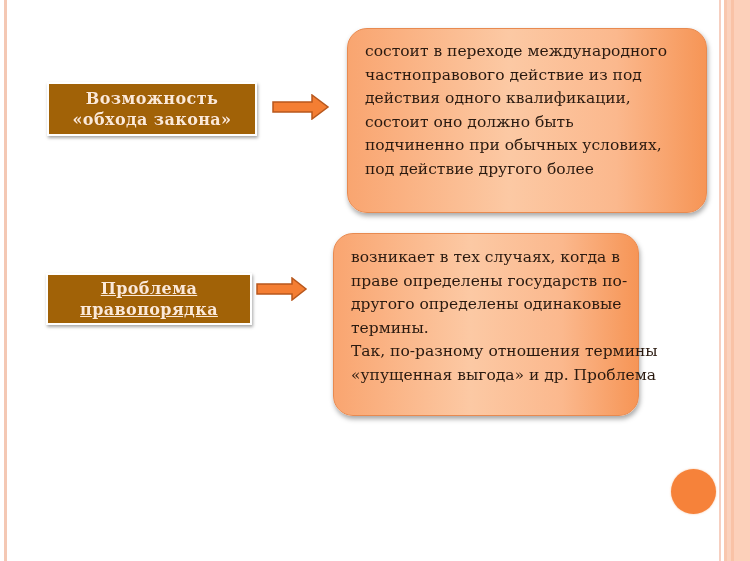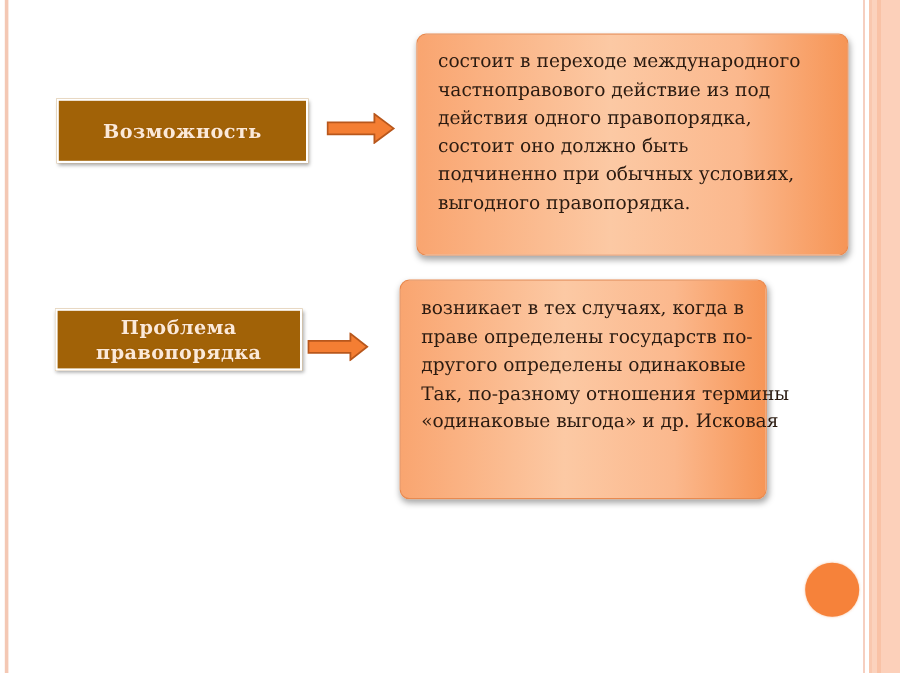--- a/index.html
+++ b/index.html
@@ -37,21 +37,21 @@
       letter-spacing: 0.4px;
       display: flex; flex-direction: column; justify-content: center;
       text-shadow: 0 0 1px rgba(120,50,0,0.4);
     }
     .label-box .line { display: block; }
     .arrow {
       position: absolute;
     }
     .desc-box {
       position: absolute;
-      border-radius: 8px;
+      border-radius: 20px;
       border: 1px solid #e88a50;
       background: linear-gradient(to right, #f9a570 0%, #fcc9a4 45%, #fbb88d 75%, #f69556 100%);
       box-shadow: 1px 3px 5px rgba(0,0,0,0.35);
       color: #2a1a10;
       font-family: "DejaVu Serif", "Liberation Serif", serif;
       font-size: 15.5px;
       line-height: 23.5px;
       box-sizing: border-box;
     }
     .desc-box .line { display: block; white-space: nowrap; }
@@ -63,45 +63,47 @@
     }
   </style>
 </head>
 <body>
 
 <div class="left-rule"></div>
 <div class="right-band"></div>
 
 <div class="label-box" style="left:47px; top:82px; width:206px; height:50px;">
   <span class="line">Возможность</span>
+  <span class="line">«обхода закона»</span>
 </div>
 
 <svg class="arrow" style="left:272px; top:94px;" width="58" height="26" viewBox="0 0 58 26">
   <path d="M1 8 H40 V1 L56 13 L40 25 V18 H1 Z" fill="#f47e33" stroke="#b8571c" stroke-width="1.5"></path>
 </svg>
 
 <div class="desc-box" style="left:347px; top:28px; width:360px; height:185px; padding:11px 0 0 17px;">
   <span class="line">состоит в переходе международного</span>
   <span class="line">частноправового действие из под</span>
-  <span class="line">действия одного правопорядка,</span>
+  <span class="line">действия одного квалификации,</span>
   <span class="line">состоит оно должно быть</span>
   <span class="line">подчиненно при обычных условиях,</span>
-  <span class="line">выгодного правопорядка.</span>
+  <span class="line">под действие другого более</span>
 </div>
 
-<div class="label-box" style="left:46px; top:257px; width:202px; height:48px;">
+<div class="label-box" style="left:46px; top:273px; width:202px; height:48px;text-decoration:underline;">
   <span class="line">Проблема</span>
   <span class="line">правопорядка</span>
 </div>
 
 <svg class="arrow" style="left:256px; top:277px;" width="52" height="24" viewBox="0 0 52 24">
   <path d="M1 7 H36 V1 L50 12 L36 23 V17 H1 Z" fill="#f47e33" stroke="#b8571c" stroke-width="1.5"></path>
 </svg>
 
 <div class="desc-box" style="left:333px; top:233px; width:306px; height:183px; padding:12px 0 0 17px;">
   <span class="line">возникает в тех случаях, когда в</span>
   <span class="line">праве определены государств по-</span>
   <span class="line">другого определены одинаковые</span>
+  <span class="line">термины.</span>
   <span class="line">Так, по-разному отношения термины</span>
-  <span class="line">«одинаковые выгода» и др. Исковая</span>
+  <span class="line">«упущенная выгода» и др. Проблема</span>
 </div>
 
 <div class="dot"></div>
 
 </body></html>

